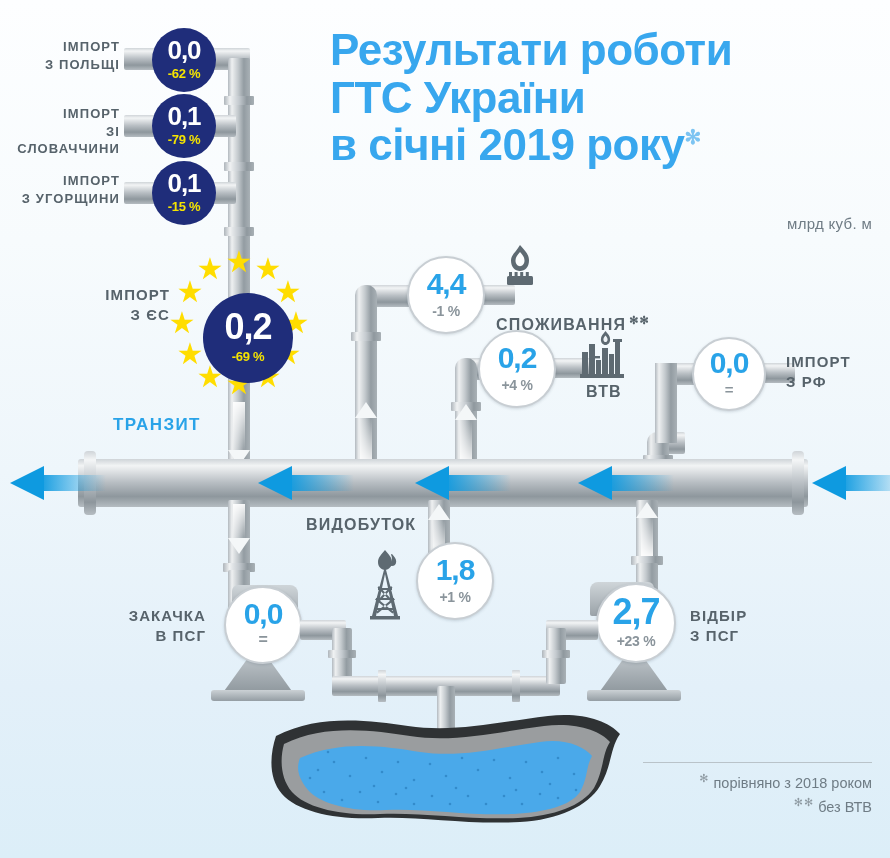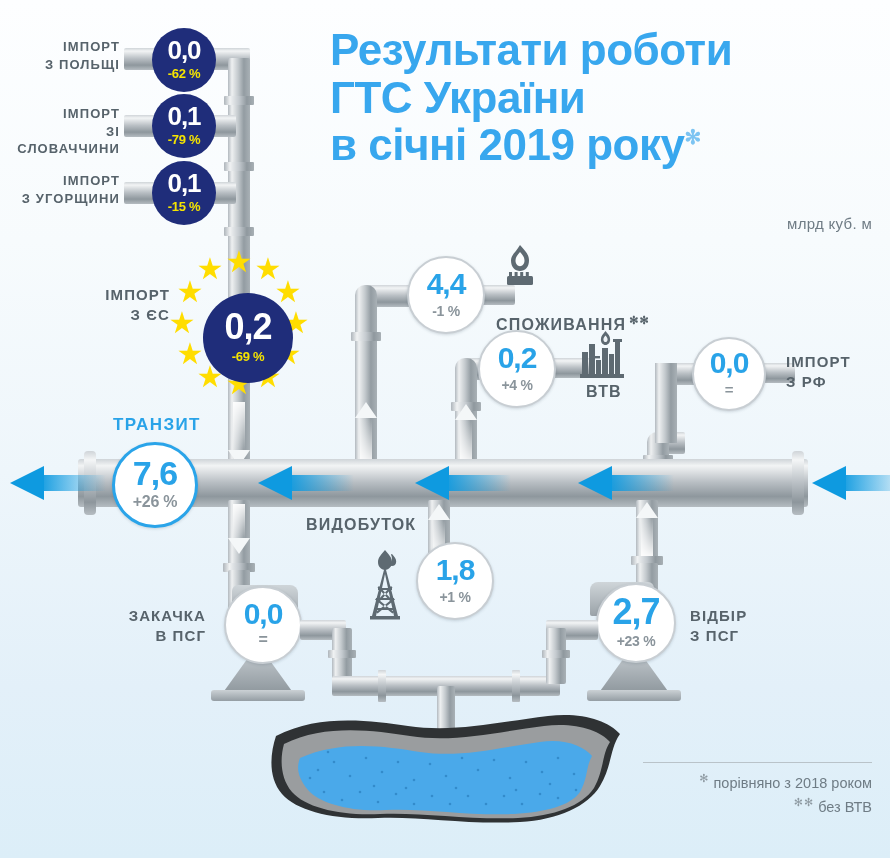--- a/index.html
+++ b/index.html
@@ -296,24 +296,20 @@
   <div class="flow" style="left:578px;top:466px;">
       <div class="head"></div>
       <div class="tail"></div>
     </div>
   <div class="flow" style="left:812px;top:466px;">
       <div class="head"></div>
       <div class="tail"></div>
     </div>
 
   <div class="transit-cap">ТРАНЗИТ</div>
-  <div class="gauge blue" style="left:112px;top:442px;width:86px;height:86px;">
-    <span class="v" style="font-size:34px;">7,6</span>
-    <span class="d" style="font-size:16px;margin-top:5px;">+26 %</span>
-  </div>
 
   <div class="pipeV" style="left:228px;top:500px;width:22px;height:80px;"></div>
   <div class="arrStemD" style="left:233px;top:504px;height:36px;"></div>
   <div class="arrDown" style="left:228px;top:538px;"></div>
   <div class="flangeV" style="left:223px;top:563px;width:32px;height:9px;"></div>
   <div class="pipeV" style="left:228px;top:570px;width:22px;height:46px;"></div>
   <div class="hood" style="left:232px;top:585px;width:66px;height:36px;"></div>
   <div class="trapz" style="left:258px;top:660px;width:72px;height:34px;"></div>
   <div class="plate" style="left:258px;top:690px;width:94px;height:11px;"></div>
   <div class="gauge grey" style="left:224px;top:586px;width:78px;height:78px;">

